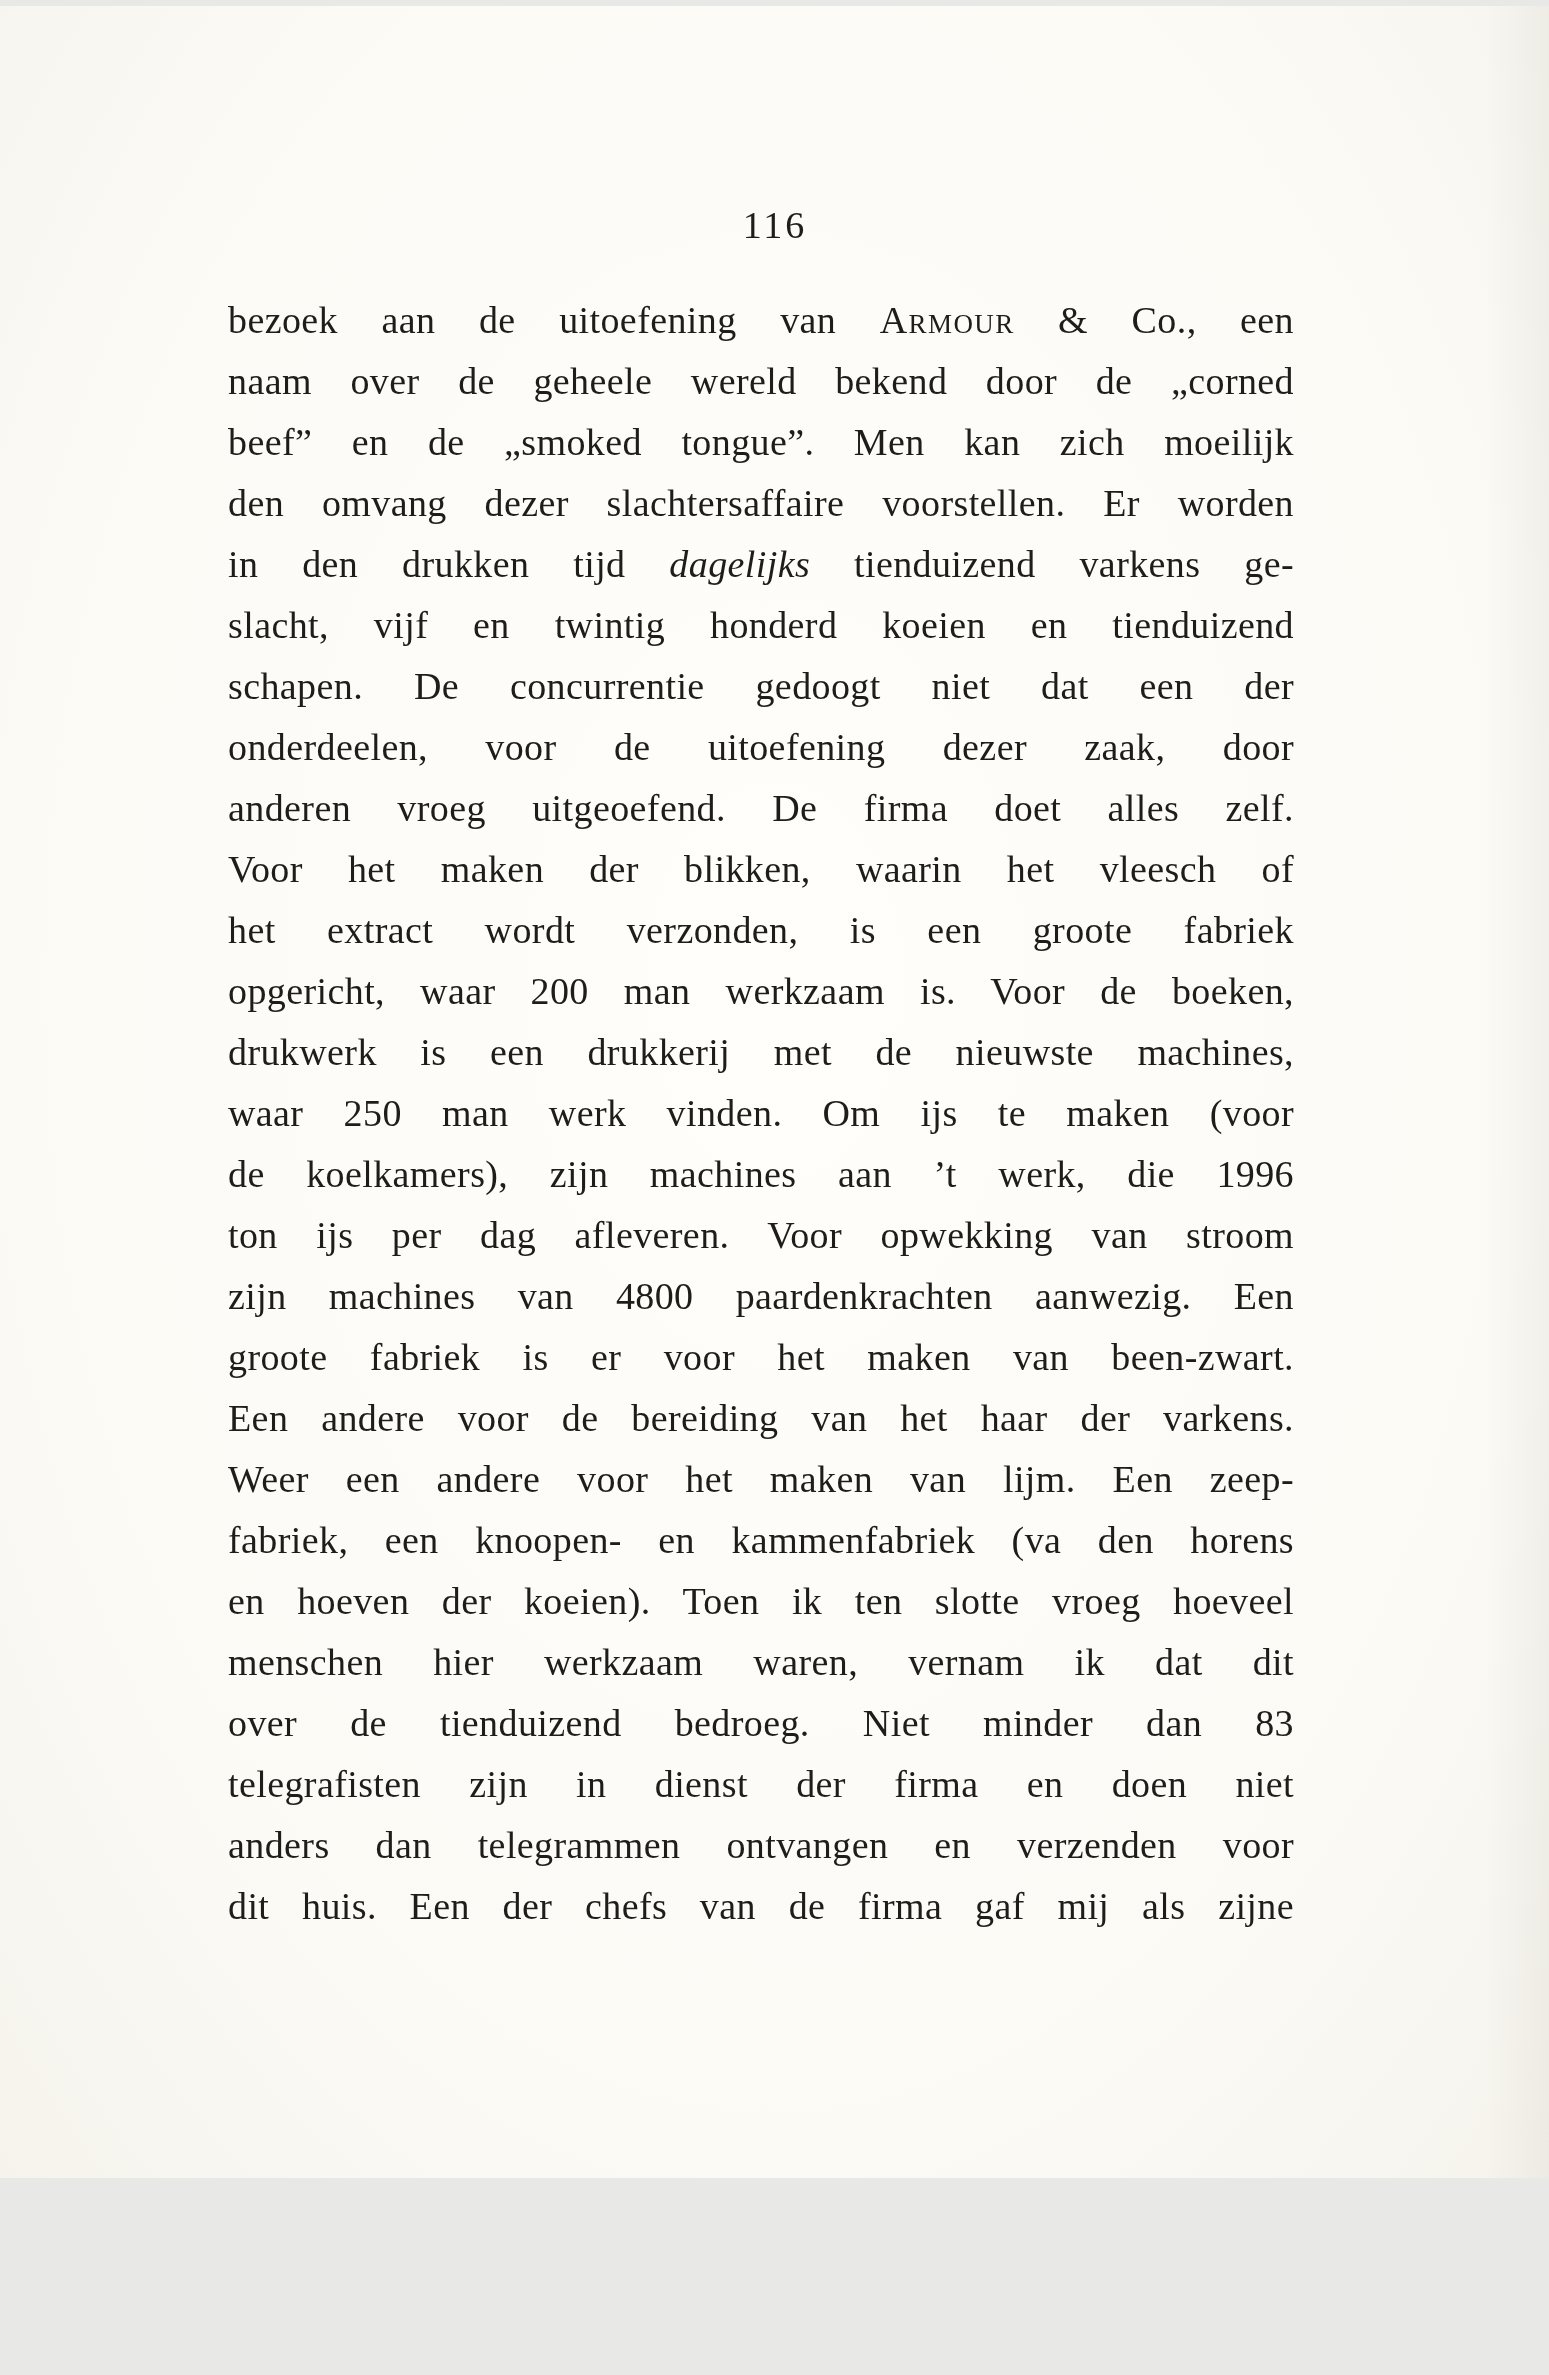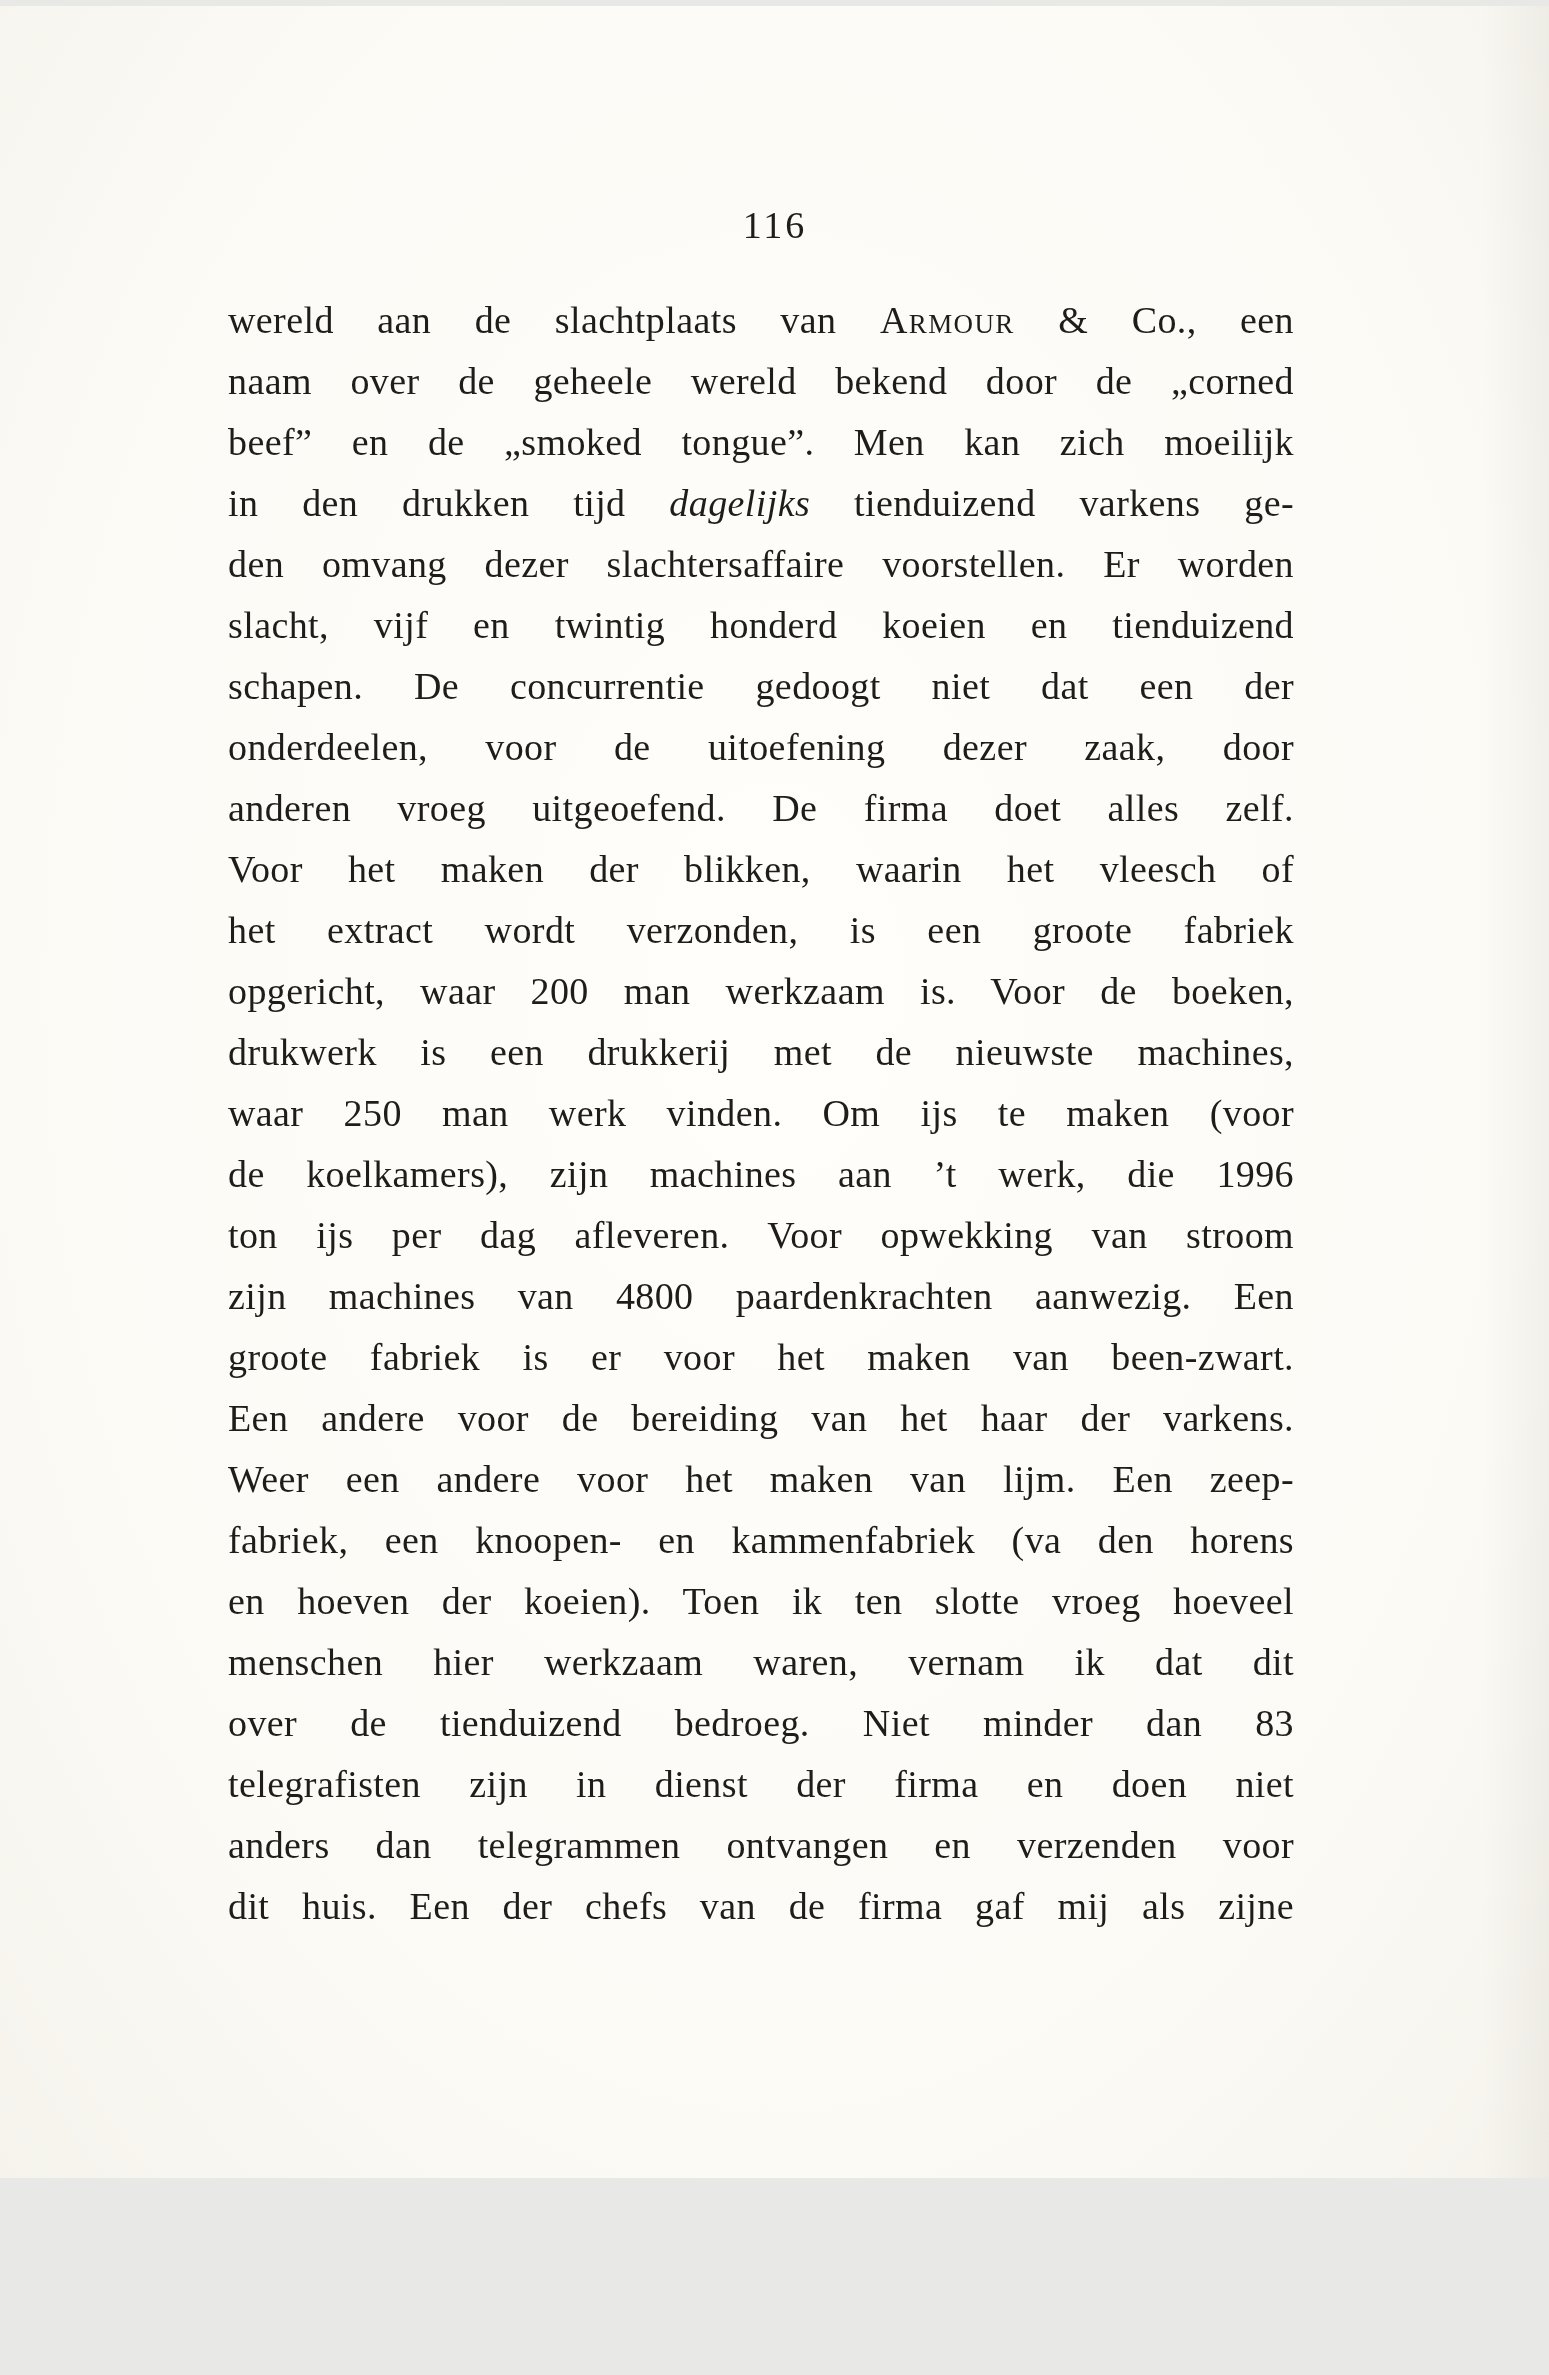--- a/index.html
+++ b/index.html
@@ -61,25 +61,25 @@
     pointer-events: none;
   }
 </style>
 </head>
 <body>
 
 <div class="page">
   <div class="page-number">116</div>
 
   <div class="text-block">
-      <div class="line"><span>wereld aan de slachtplaats van </span><span class="sc">Armour</span><span> &amp; Co., een</span></div>
+      <div class="line"><span>bezoek aan de uitoefening van </span><span class="sc">Armour</span><span> &amp; Co., een</span></div>
       <div class="line"><span>naam over de geheele wereld bekend door de „corned</span></div>
       <div class="line"><span>beef” en de „smoked tongue”. Men kan zich moeilijk</span></div>
+      <div class="line"><span>den omvang dezer slachtersaffaire voorstellen. Er worden</span></div>
       <div class="line"><span>in den drukken tijd </span><span class="em">dagelijks</span><span> tienduizend varkens ge-</span></div>
-      <div class="line"><span>den omvang dezer slachtersaffaire voorstellen. Er worden</span></div>
       <div class="line"><span>slacht, vijf en twintig honderd koeien en tienduizend</span></div>
       <div class="line"><span>schapen. De concurrentie gedoogt niet dat een der</span></div>
       <div class="line"><span>onderdeelen, voor de uitoefening dezer zaak, door</span></div>
       <div class="line"><span>anderen vroeg uitgeoefend. De firma doet alles zelf.</span></div>
       <div class="line"><span>Voor het maken der blikken, waarin het vleesch of</span></div>
       <div class="line"><span>het extract wordt verzonden, is een groote fabriek</span></div>
       <div class="line"><span>opgericht, waar 200 man werkzaam is. Voor de boeken,</span></div>
       <div class="line"><span>drukwerk is een drukkerij met de nieuwste machines,</span></div>
       <div class="line"><span>waar 250 man werk vinden. Om ijs te maken (voor</span></div>
       <div class="line"><span>de koelkamers), zijn machines aan ’t werk, die 1996</span></div>

